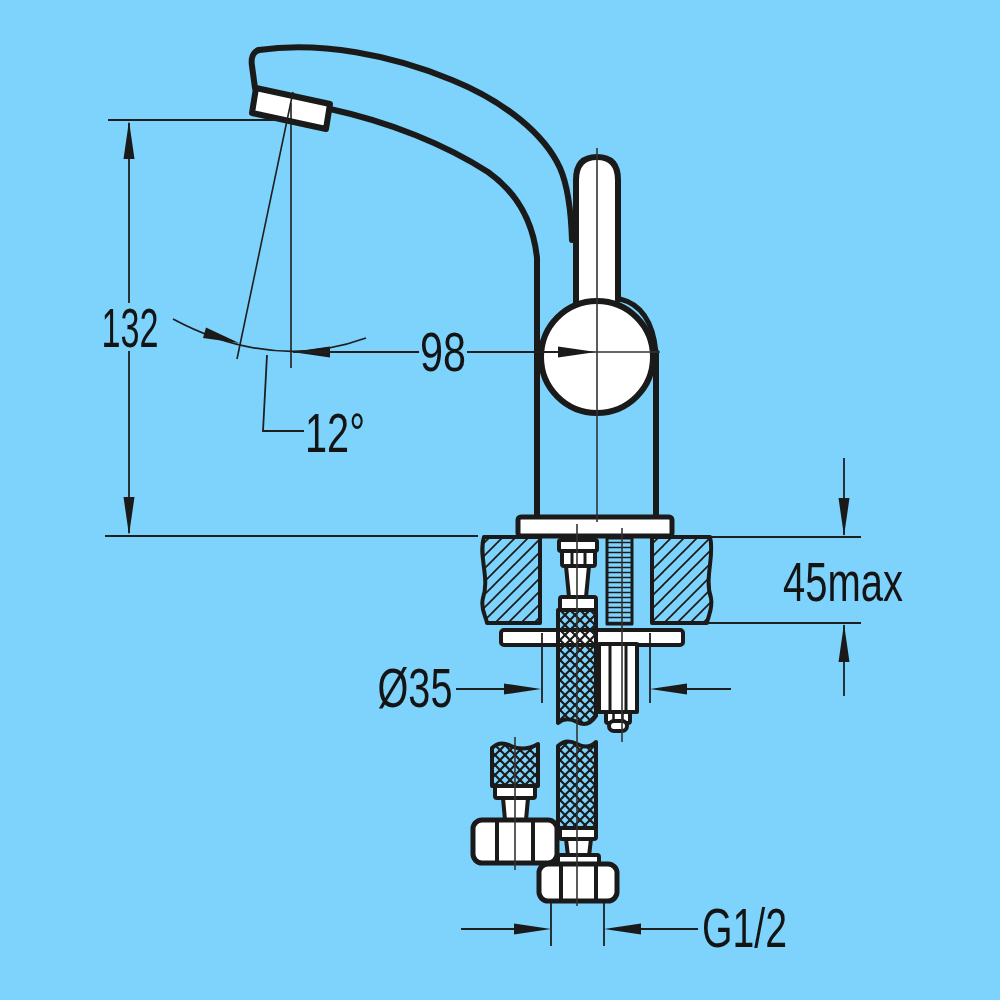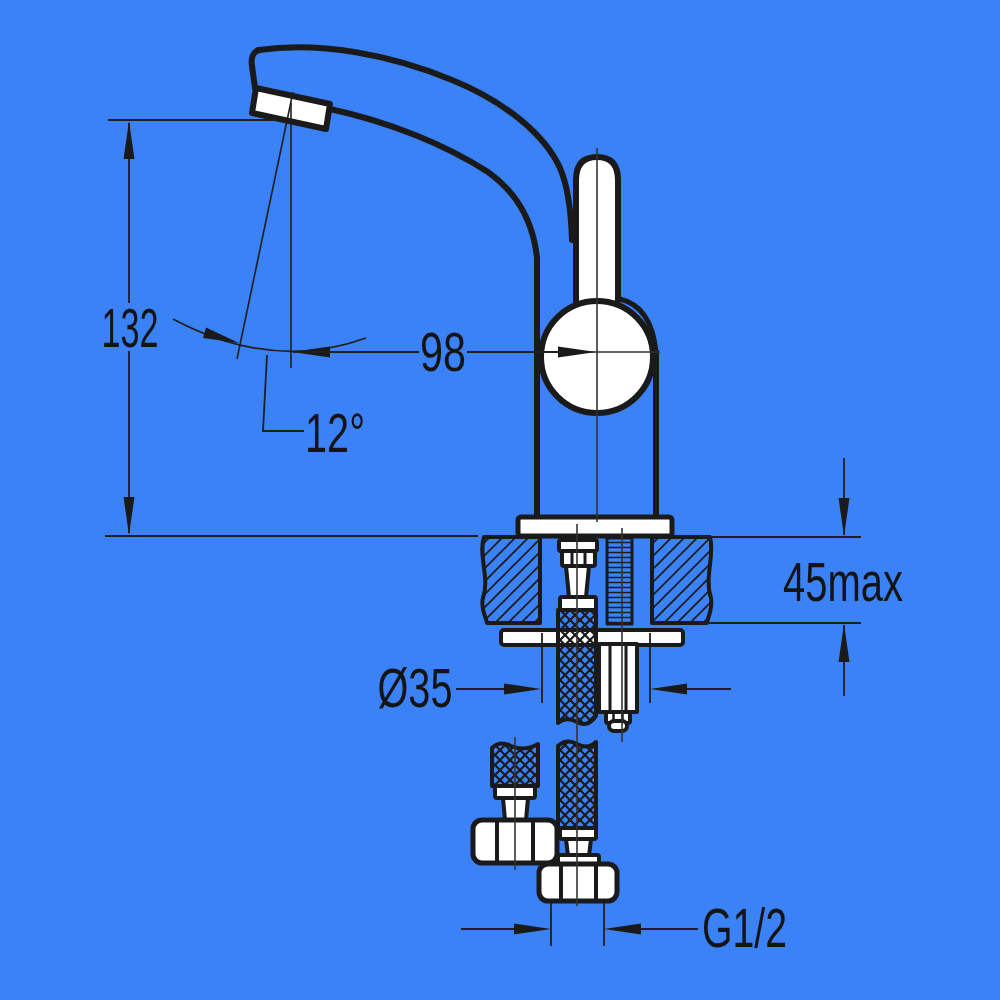--- a/index.html
+++ b/index.html
@@ -1,16 +1,16 @@
 <!DOCTYPE html>
 <html><head>
 <meta charset="utf-8">
 <style>
   html,body{margin:0;padding:0;background:#ffffff;}
-  .stage{position:relative;width:1000px;height:1000px;background:#3b82f6;overflow:hidden;}
+  .stage{position:relative;width:1000px;height:1000px;background:#7dd3fc;overflow:hidden;}
   svg{display:block;}
   .dim-label{
     font-family:"Liberation Sans","DejaVu Sans",sans-serif;
     font-size:56px;
     fill:#141414;
   }
 </style>
 </head>
 <body>
 

